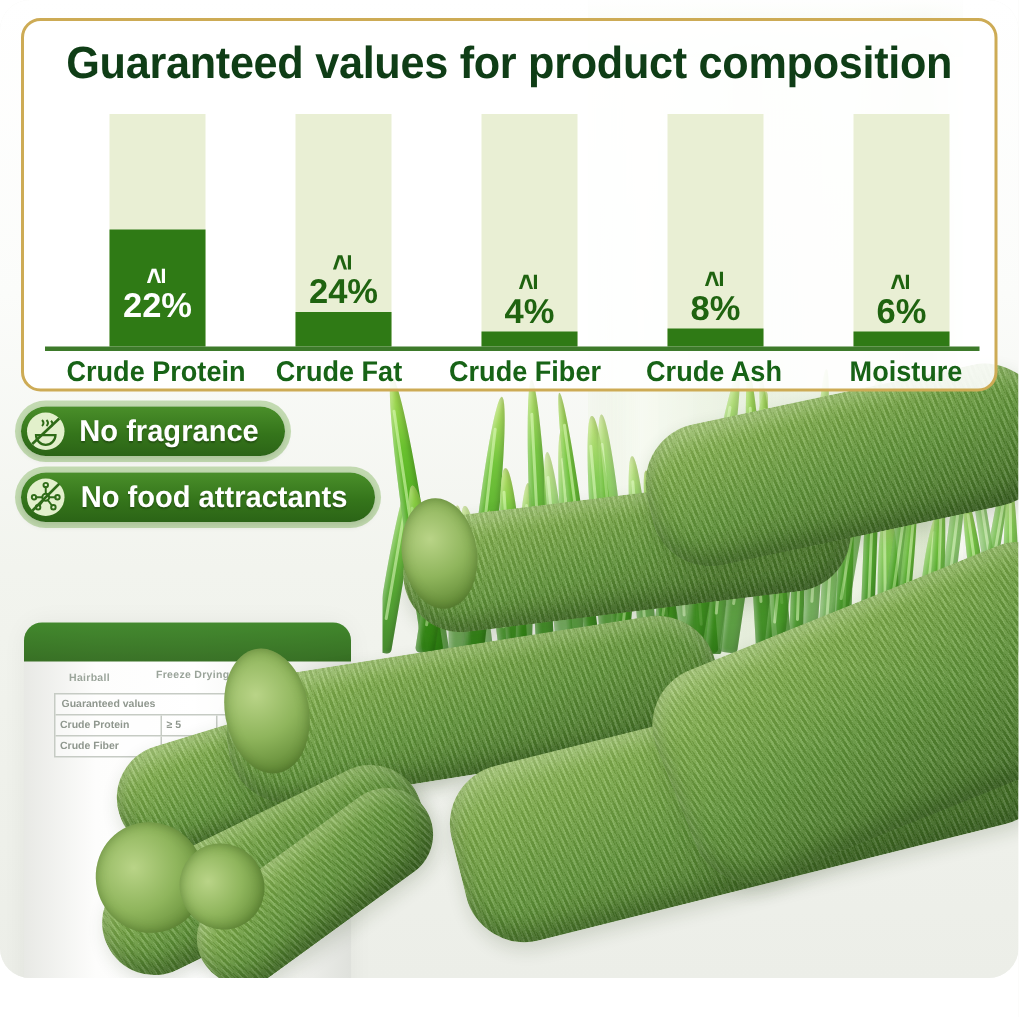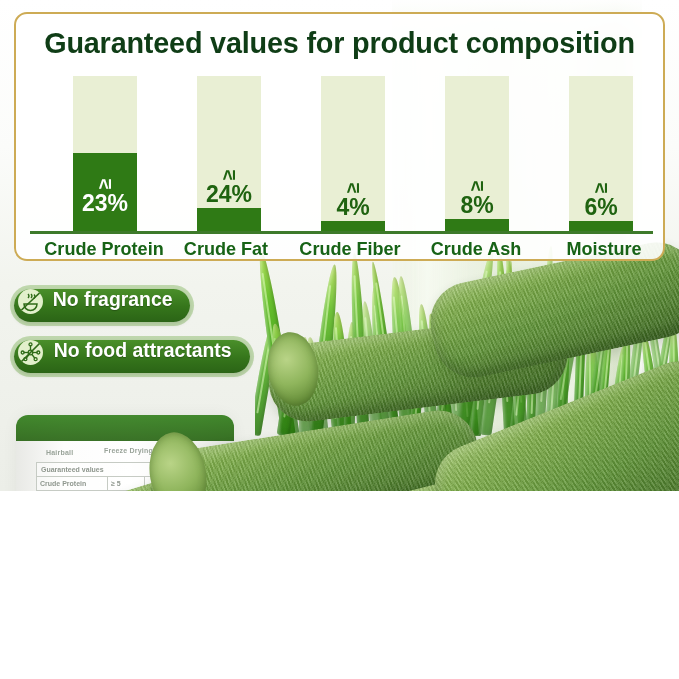--- a/index.html
+++ b/index.html
@@ -1,18 +1,18 @@
 <!DOCTYPE html>
 <html><head>
 <meta charset="utf-8">
 <style>
   html,body{margin:0;padding:0;background:#fff;}
   body{width:679px;height:679px;overflow:hidden;font-family:"Liberation Sans",sans-serif;}
 
-  #stage{position:relative;width:679px;height:491px;overflow:hidden;background:#f2f3ef;}
+  #stage{position:relative;width:679px;height:652px;overflow:hidden;background:#f2f3ef;border-radius:20px;}
 
   
   .photo{position:absolute;inset:0;overflow:hidden;}
   .bg-base{position:absolute;inset:0;
     background:
       linear-gradient(180deg,#ffffff 0%,#fbfcfa 30%,#f2f4ee 58%,#eceee8 100%);}
 
   
   .jar{position:absolute;left:392px;top:0px;width:250px;height:470px;
     border-radius:0 0 26px 26px;
@@ -88,24 +88,24 @@
   .pct{display:block;font-size:23px;line-height:24px;}
   .val.on-dark{color:#fff;}
   .val.on-light{color:#1f6310;}
   .axis{position:absolute;left:14px;top:217px;width:623px;height:3px;background:#3d7a2a;}
   .xlab{position:absolute;top:224px;text-align:center;
     font-family:"Liberation Sans Narrow","Liberation Sans",sans-serif;
     font-weight:700;font-size:19px;color:#176316;transform:scaleX(.95);white-space:nowrap;}
 
   
   .pills{position:absolute;left:14px;top:271px;}
-  .pill{position:relative;display:flex;align-items:flex-start;height:33px;margin-bottom:11px;
+  .pill{position:relative;display:flex;align-items:center;height:33px;margin-bottom:11px;
     border-radius:17px;padding:0 16px 0 4px;width:max-content;
     background:linear-gradient(180deg,#4a8f2a 0%,#35751b 55%,#2b6416 100%);
-    box-shadow:0 0 0 4px rgba(122,176,84,.42), 0 2px 5px rgba(0,0,0,.18);margin-top:18px;}
+    box-shadow:0 0 0 4px rgba(122,176,84,.42), 0 2px 5px rgba(0,0,0,.18);}
   .pi{flex:0 0 25px;height:25px;border-radius:50%;margin-right:8px;
     background:#e2f0cb;position:relative;}
   .pi svg{position:absolute;left:0;top:0;}
   .ptxt{font-family:"Liberation Sans Narrow","Liberation Sans",sans-serif;
     font-weight:700;font-size:20px;color:#fff;line-height:1;white-space:nowrap;
     text-shadow:0 1px 1px rgba(0,0,0,.25);transform:scaleX(.97);}
 </style>
 </head>
 <body>
 
@@ -203,21 +203,21 @@
   </div>
 
   <div class="card">
     <div class="card-title">Guaranteed values for product composition</div>
     <div class="plot" id="plot">
         <div class="col" style="left: 41px; width: 64px;">
           <div class="track" style="background: rgb(233, 239, 212);"></div>
           <div class="fill" style="height: 78px; background: rgb(47, 122, 21);"></div>
           <div class="val on-dark" style="bottom: 16px;">
             <span class="gte">≥</span>
-            <span class="pct">23%</span>
+            <span class="pct">22%</span>
           </div>
         </div>
         <div class="col" style="left: 165px; width: 64px;">
           <div class="track" style="background: rgb(233, 239, 212);"></div>
           <div class="fill" style="height: 23px; background: rgb(47, 122, 21);"></div>
           <div class="val on-light" style="bottom: 25px;">
             <span class="gte">≥</span>
             <span class="pct">24%</span>
           </div>
         </div>

